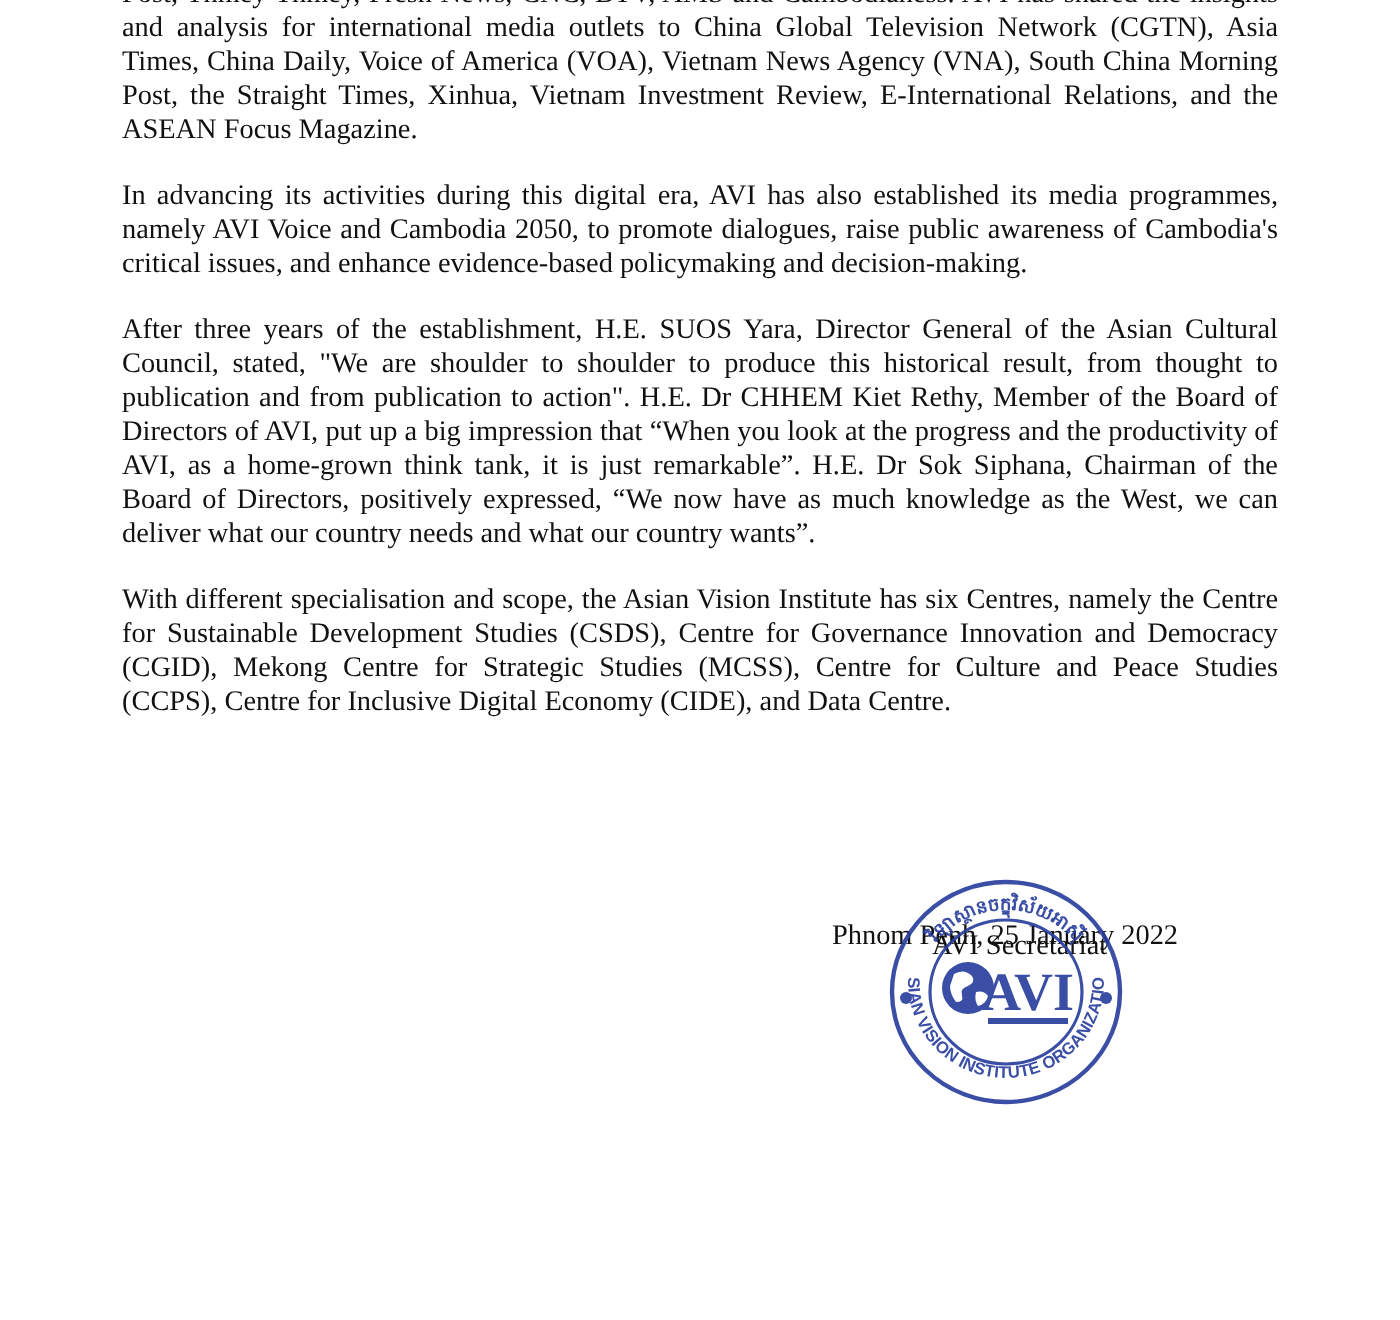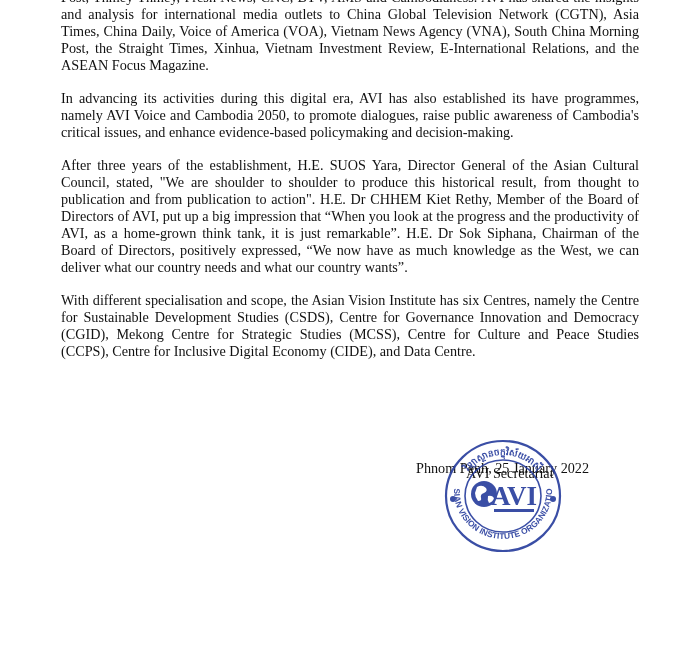--- a/index.html
+++ b/index.html
@@ -56,21 +56,21 @@
       height: 114px;
       z-index: 2;
       opacity: 0.92;
     }
   </style>
 </head>
 <body>
 
 <div class="page">
   <p class="para"><span>Post, Thmey Thmey, Fresh News, CNC, BTV, AMS and Cambodianess. AVI has shared the insights and analysis for international media outlets to China Global Television Network (CGTN), Asia Times, China Daily, Voice of America (VOA), Vietnam News Agency (VNA), South China Morning Post, the Straight Times, Xinhua, Vietnam Investment Review, E-International Relations, and the ASEAN Focus Magazine.</span></p>
-  <p class="para"><span>In advancing its activities during this digital era, AVI has also established its have programmes, namely AVI Voice and Cambodia 2050, to promote dialogues, raise public awareness of Cambodia's critical issues, and enhance evidence-based policymaking and decision-making.</span></p>
+  <p class="para"><span>In advancing its activities during this digital era, AVI has also established its media programmes, namely AVI Voice and Cambodia 2050, to promote dialogues, raise public awareness of Cambodia's critical issues, and enhance evidence-based policymaking and decision-making.</span></p>
   <p class="para"><span>After three years of the establishment, </span><b>H.E. SUOS Yara</b><span>, Director General of the Asian Cultural Council, stated, "We are shoulder to shoulder to produce this historical result, from thought to publication and from publication to action". </span><b>H.E. Dr CHHEM Kiet Rethy</b><span>, Member of the Board of Directors of AVI, put up a big impression that “When you look at the progress and the productivity of AVI, as a home-grown think tank, it is just remarkable”. </span><b>H.E. Dr Sok Siphana</b><span>, Chairman of the Board of Directors, positively expressed, “We now have as much knowledge as the West, we can deliver what our country needs and what our country wants”.</span></p>
   <p class="para"><span>With different specialisation and scope, the Asian Vision Institute has six Centres, namely the Centre for Sustainable Development Studies (CSDS), Centre for Governance Innovation and Democracy (CGID), Mekong Centre for Strategic Studies (MCSS), Centre for Culture and Peace Studies (CCPS), Centre for Inclusive Digital Economy (CIDE), and Data Centre.</span></p>
 </div>
 
 <div class="signoff">
   <span class="sig-line">Phnom Penh, 25 January 2022</span>
 </div>
 <div class="sig-org">
   <span>AVI Secretariat</span>
 </div>

